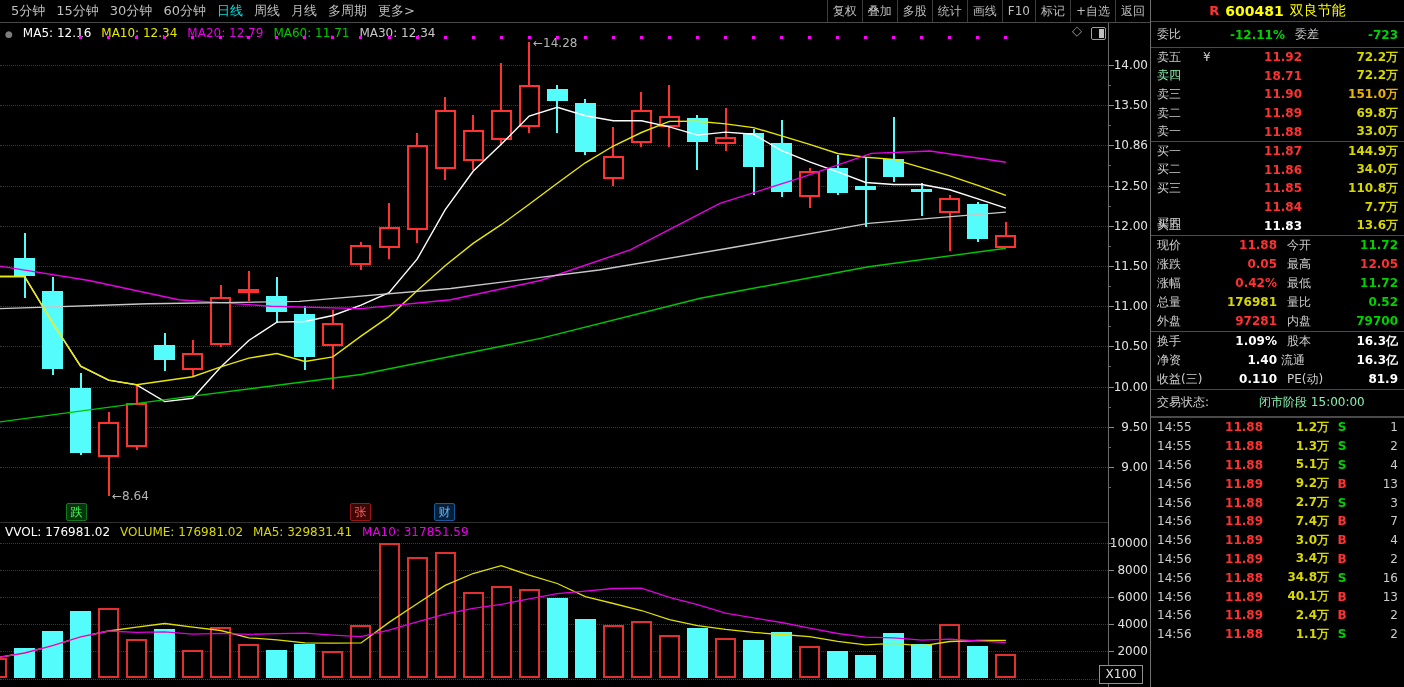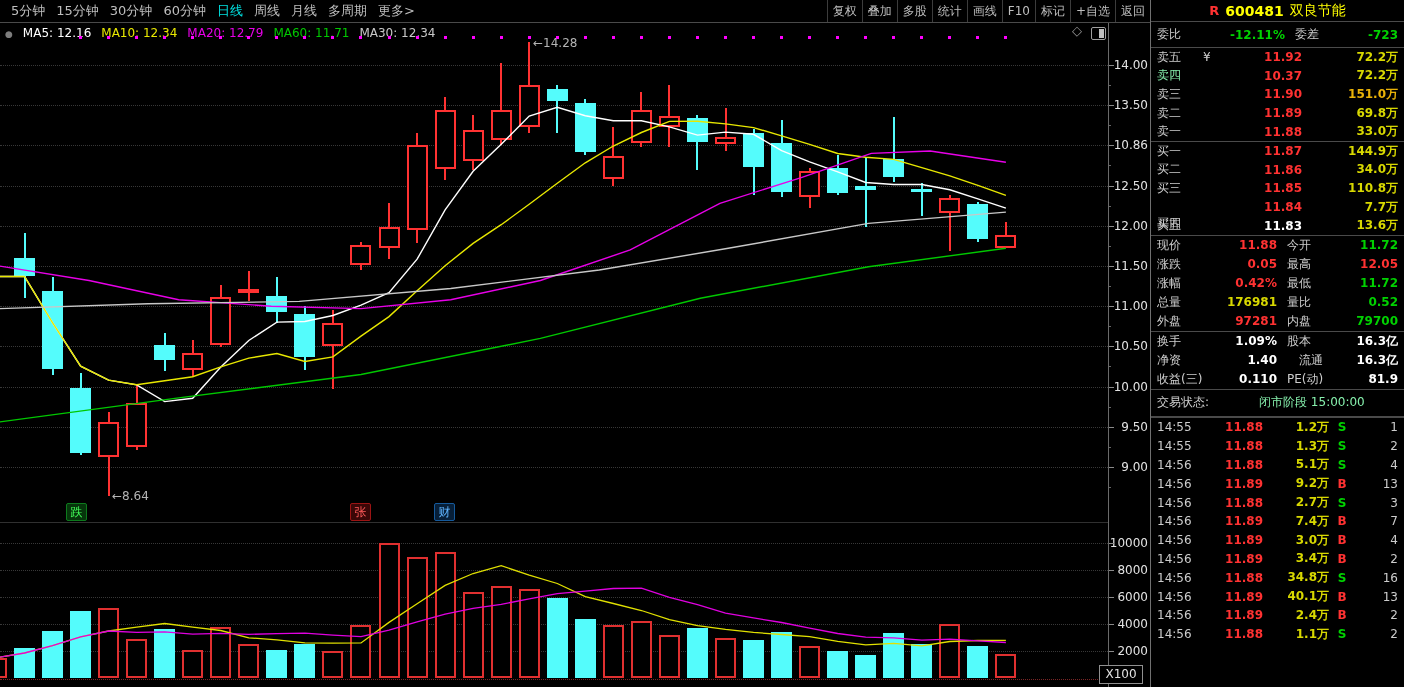--- a/index.html
+++ b/index.html
@@ -74,20 +74,21 @@
     <div class="hdr" id="ma-header" style="left:5px;top:26px;"><span style="color:#7d7d7d;font-size:9px;">●</span><span style="color:#ffffff">MA5: 12.16</span><span style="color:#e8e800">MA10: 12.34</span><span style="color:#e800e8">MA20: 12.79</span><span style="color:#00c800">MA60: 11.71</span><span style="color:#c8c8c8">MA30: 12.34</span></div>
     <span class="chart-icon" id="diamond-icon">◇</span>
     <div class="chart-icon" id="layout-icon">
         <div></div>
       </div>
     <div class="anno" id="anno-high" style="left:533px;top:36px;">←14.28</div>
     <div class="anno" id="anno-low" style="left:112px;top:489px;">←8.64</div>
     <div class="mk" id="mk-fall" style="left:66px;top:503px;">跌</div>
     <div class="mk" id="mk-rise" style="left:350px;top:503px;">张</div>
     <div class="mk" id="mk-fin" style="left:434px;top:503px;">财</div>
+    <div class="hdr" id="vol-header" style="left:5px;top:525px;"><span style="color:#ffffff">VVOL: 176981.02</span><span style="color:#d8d800">VOLUME: 176981.02</span><span style="color:#d8d800">MA5: 329831.41</span><span style="color:#e800e8">MA10: 317851.59</span></div>
     <div id="x100">X100</div>
     <div id="plot">
         <div class="grid" style="left:0;top:65px;width:1108px;"></div>
         <div class="axis-lab" style="left:1104px;top:58px;">14.00</div>
         <div class="tick" style="left:1108px;top:65px;width:6px;"></div>
         <div class="tick" style="left:1108px;top:85px;width:3px;background:#666;"></div>
         <div class="grid" style="left:0;top:105.2px;width:1108px;"></div>
         <div class="axis-lab" style="left:1104px;top:98.2px;">13.50</div>
         <div class="tick" style="left:1108px;top:105.2px;width:6px;"></div>
         <div class="tick" style="left:1108px;top:125.2px;width:3px;background:#666;"></div>
@@ -347,21 +348,21 @@
     </div>
     <div id="asks">
         <div class="obrow">
           <span style="width:46px;color:#cdcdcd;">卖五</span>
           <span style="color:#cdcdcd;width:12px;">¥</span>
           <span class="p" style="flex:1;text-align:right;margin-right:26px;color:#ff3232;">11.92</span>
           <span style="width:70px;text-align:right;color:#d8d800;font-weight:bold;">72.2万</span>
         </div>
         <div class="obrow">
           <span style="width:46px;color:#86efac;">卖四</span>
-          <span class="p" style="flex:1;text-align:right;margin-right:26px;color:#ff3232;">10.37</span>
+          <span class="p" style="flex:1;text-align:right;margin-right:26px;color:#ff3232;">18.71</span>
           <span style="width:70px;text-align:right;color:#d8d800;font-weight:bold;">72.2万</span>
         </div>
         <div class="obrow">
           <span style="width:46px;color:#cdcdcd;">卖三</span>
           <span class="p" style="flex:1;text-align:right;margin-right:26px;color:#ff3232;">11.90</span>
           <span style="width:70px;text-align:right;color:#eab308;font-weight:bold;">151.0万</span>
         </div>
         <div class="obrow">
           <span style="width:46px;color:#cdcdcd;">卖二</span>
           <span class="p" style="flex:1;text-align:right;margin-right:26px;color:#ff3232;">11.89</span>
@@ -438,21 +439,21 @@
     <div id="quotes2">
         <div class="qrow">
           <span class="lab" style="width:54px;">换手</span>
           <span class="v" style="width:66px;text-align:right;color:#ffffff;">1.09%</span>
           <span class="lab" style="margin-left:10px;width:48px;">股本</span>
           <span class="v" style="flex:1;text-align:right;color:#ffffff;">16.3亿</span>
         </div>
         <div class="qrow">
           <span class="lab" style="width:54px;">净资</span>
           <span class="v" style="width:66px;text-align:right;color:#ffffff;">1.40</span>
-          <span class="lab" style="margin-left:22px;width:48px;">流通</span>
+          <span class="lab" style="margin-left:4px;width:48px;">流通</span>
           <span class="v" style="flex:1;text-align:right;color:#ffffff;">16.3亿</span>
         </div>
         <div class="qrow">
           <span class="lab" style="width:54px;">收益(三)</span>
           <span class="v" style="width:66px;text-align:right;color:#ffffff;">0.110</span>
           <span class="lab" style="margin-left:10px;width:48px;">PE(动)</span>
           <span class="v" style="flex:1;text-align:right;color:#ffffff;">81.9</span>
         </div>
       </div>
     <div class="sep"></div>

